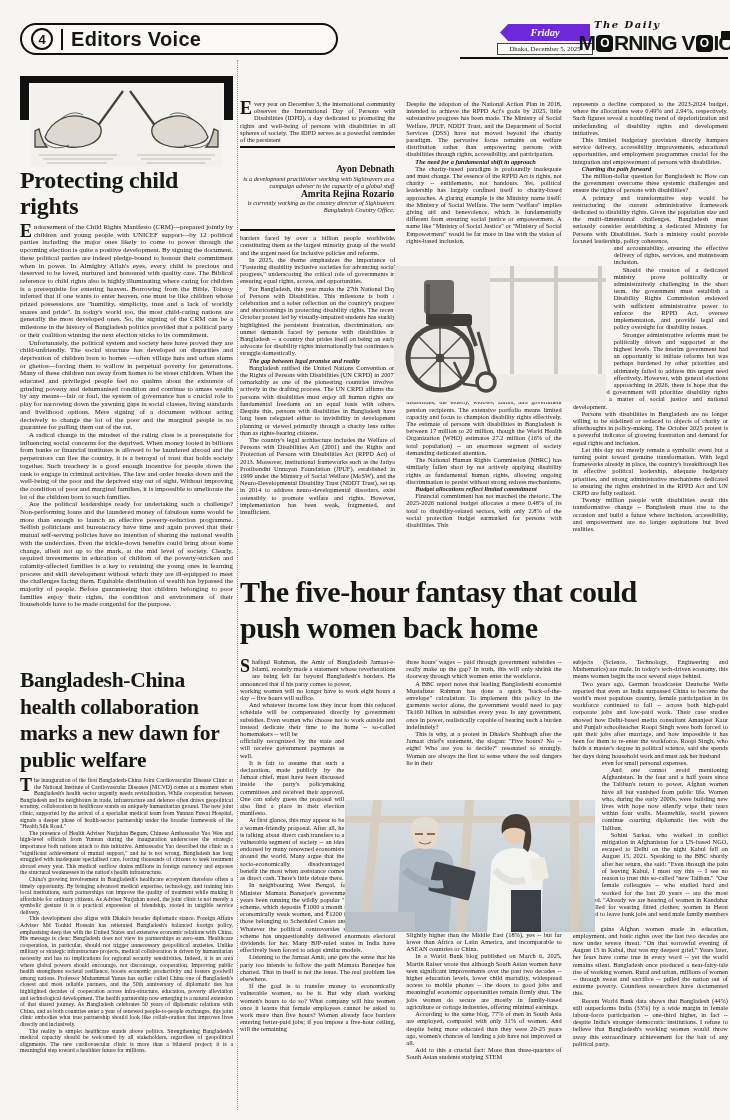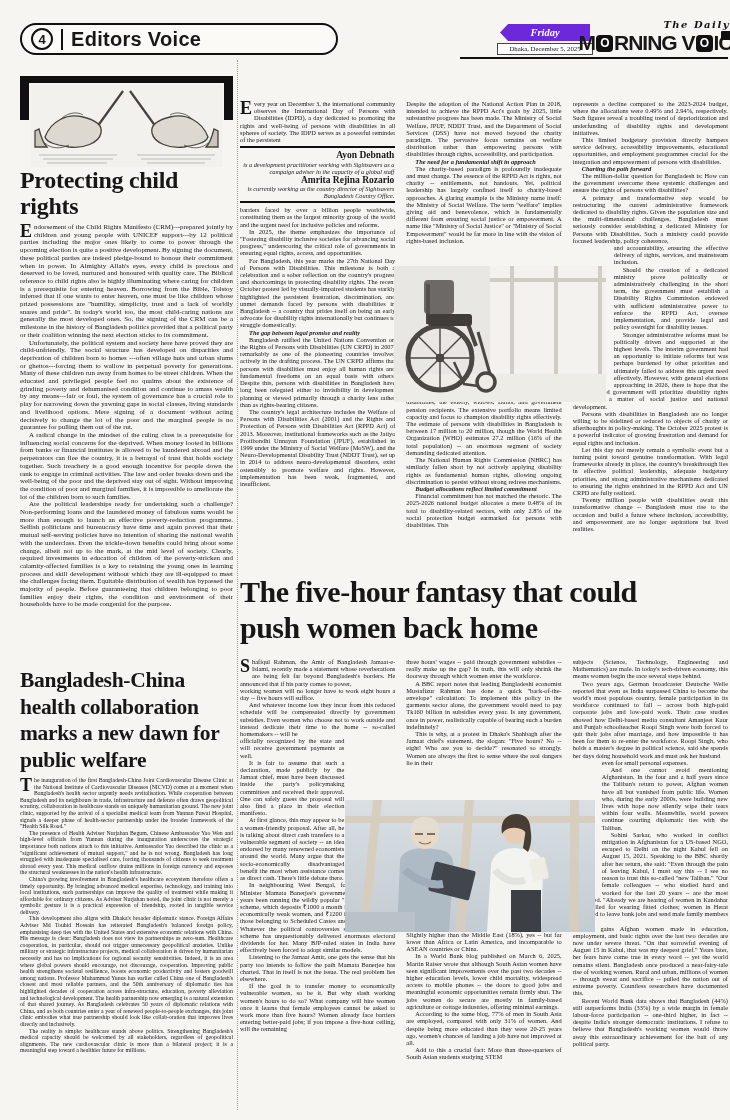--- a/index.html
+++ b/index.html
@@ -7,21 +7,21 @@
   body{background:#f6f5f1;font-family:"Liberation Serif",serif;color:#171717}
   #page{position:relative;width:730px;height:1120px;background:#f6f5f1;overflow:hidden}
 
   
   #sectionbox{position:absolute;left:20px;top:23px;width:318px;height:32px;border:2.5px solid #101010;border-radius:17px;background:#fbfaf7;display:flex;align-items:center;gap:8px;padding:0 9px}
   #pagenum{width:22px;height:22px;border:2.5px solid #101010;border-radius:50%;display:flex;align-items:center;justify-content:center;font:bold 13px "Liberation Sans",sans-serif;flex:0 0 auto}
   #secdiv{width:2px;height:21px;background:#101010}
   #sectitle{font:bold 20px "Liberation Sans",sans-serif;letter-spacing:.3px;white-space:nowrap}
   #dateflag{position:absolute;left:500px;top:24px;width:90px;height:17px;background:#6d28d9;color:#fff;font:italic bold 10.5px "Liberation Serif",serif;display:flex;align-items:center;justify-content:center;clip-path:polygon(0 50%,9% 0,100% 0,100% 100%,9% 100%)}
   #dateline{position:absolute;left:497px;top:43px;width:96px;font-size:6.8px;line-height:8px;text-align:center;border:1px solid #444;background:#fff;padding:1px 0}
-  #logo{position:absolute;left:594px;top:19px;width:136px;text-align:right}
+  #logo{position:absolute;left:594px;top:19px;width:136px;text-align:left}
   #thedaily{font:italic bold 10px "DejaVu Serif",serif;letter-spacing:1.5px}
   #papername{display:flex;align-items:center;justify-content:center;font:bold 21px "Liberation Sans",sans-serif;letter-spacing:-1px;margin-top:1px}
   .obox{display:inline-flex;width:17px;height:17px;background:#101010;color:#fff;border-radius:4px;align-items:center;justify-content:center;font:bold 12px "Liberation Sans",sans-serif;margin:0 1px;flex:0 0 auto}
   #logobadge{position:absolute;right:-4px;top:12px;width:13px;height:9px;background:#101010;border-radius:1px}
   #logorule{position:absolute;left:460px;top:57px;width:268px;height:2px;background:#101010}
 
   
   #leftcol{position:absolute;left:20px;top:76px;width:213px;height:1056px}
   #leftrule{position:absolute;left:237px;top:60px;height:1050px;border-left:1px dotted #9b9b95}
   .bracket-top{position:absolute;left:0;top:0;width:213px;height:7px;background:#101010}
@@ -31,21 +31,21 @@
   #lh1{position:absolute;left:0;top:91px;width:213px;font:bold 24px/26px "Liberation Serif",serif;letter-spacing:-.3px}
   #lart1{position:absolute;left:0;top:147px;width:213px;height:444px;font-size:6.9px;line-height:7.7px;text-align:justify;overflow:hidden}
   #lh2{position:absolute;left:0;top:591px;width:213px;font:bold 21.5px/26.5px "Liberation Serif",serif;letter-spacing:-.3px}
   #lart2{position:absolute;left:0;top:701px;width:213px;height:353px;font-size:5.8px;line-height:6.6px;text-align:justify;overflow:hidden}
 
   
   #main{position:absolute;left:240px;top:60px;width:488px;height:512px}
   #mainhl{font:bold 29px/34px "Liberation Serif",serif;text-align:center;letter-spacing:-.5px}
   #maincols{position:absolute;left:0;top:40px;width:488px;height:468px;display:flex;gap:11px}
   .col{flex:1;font-size:6.4px;line-height:7.2px;text-align:justify;overflow:hidden}
-  .byline-rule{border-top:2px solid #101010;border-bottom:2px solid #101010;padding:2px 1px;margin:3px 0;text-align:right}
+  .byline-rule{border-top:2px solid #101010;border-bottom:2px solid #101010;padding:16px 1px;margin:3px 0;text-align:right}
   .byname{font-weight:bold;font-size:9.5px;line-height:10.5px}
   .bybio{font-style:italic;font-size:6.3px;line-height:7px}
   .bybox{border:1.5px solid #101010;padding:2px 3px;margin:2px 0 3px;text-align:center}
 
   
   #bottom{position:absolute;left:240px;top:574px;width:488px;height:542px}
   .bothl{font:bold 30px/36px "Liberation Serif",serif;letter-spacing:-.5px}
   #botcols{position:absolute;left:0;top:84px;width:488px;height:452px;display:flex;gap:11px}
 
   

